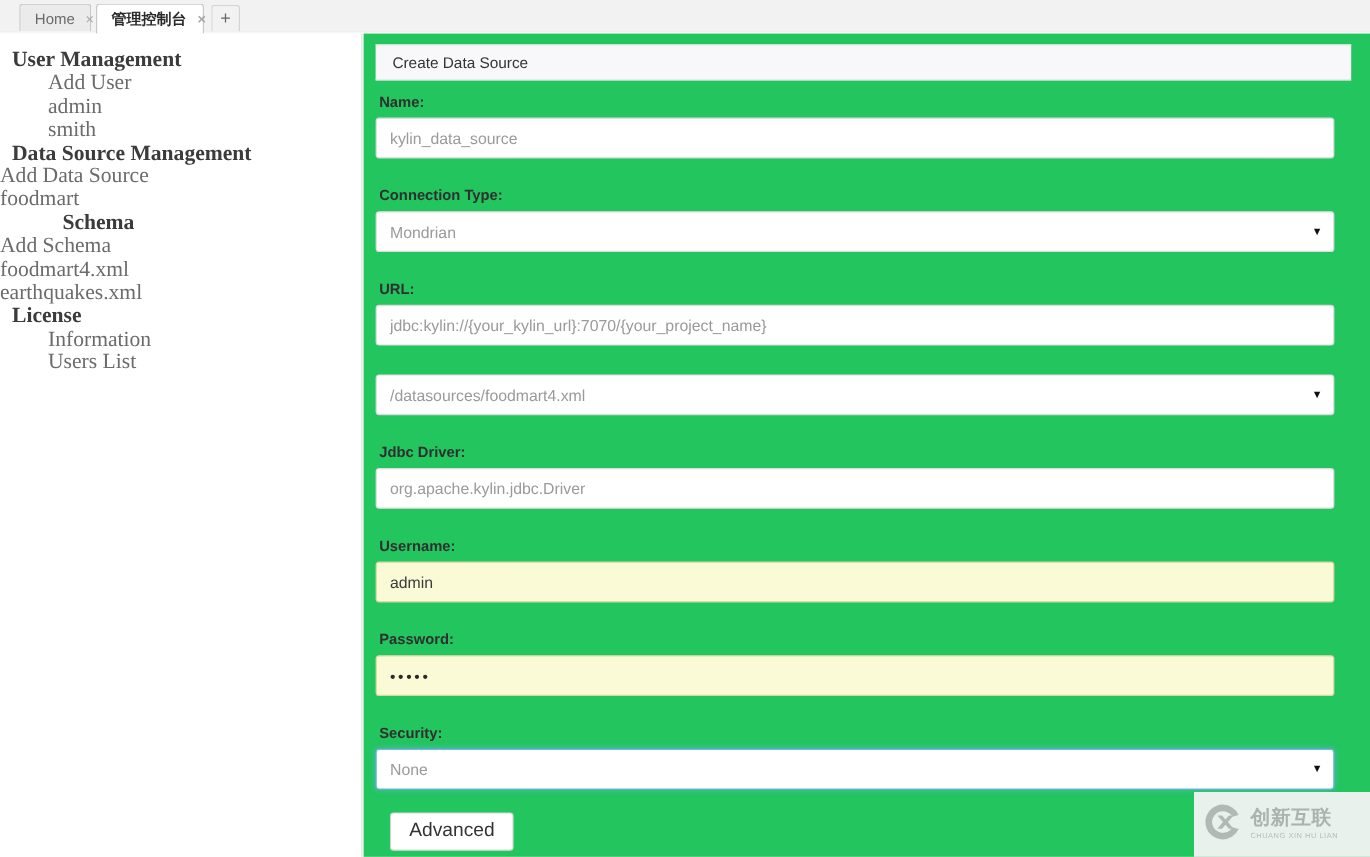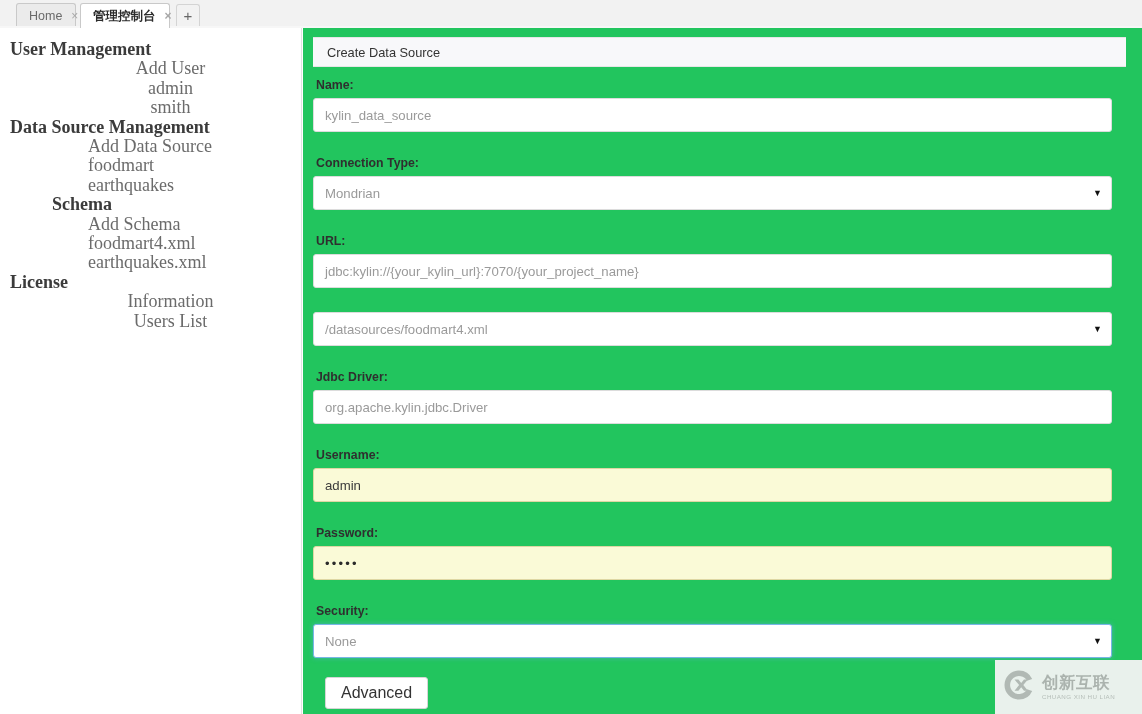--- a/index.html
+++ b/index.html
@@ -79,23 +79,23 @@
     color: #6b6b6b;
     white-space: nowrap;
     text-decoration: none;
     font-family: Liberation Serif, serif;
   }
   .nav-item.heading {
     color: #3b3b3b;
     font-weight: bold;
   }
   .lvl0 { padding-left: 10px; }
-  .lvl1 { padding-left: 40px; text-align: center; }
+  .lvl1 { padding-left: 40px; }
   .lvl2 { padding-left: 52px; }
-  .lvl3 { padding-left: 88px; }
+  .lvl3 { }
 
   
   #content {
     position: absolute; left: 303px; top: 28px;
     width: 839px; height: 686px;
     background: #22c55e;
     overflow: hidden;
   }
   #panel {
     position: absolute; left: 10px; top: 9px;
@@ -220,21 +220,20 @@
 </div>
 
 <div id="sidebar">
   <a class="nav-item heading lvl0">User Management</a>
   <a class="nav-item lvl1">Add User</a>
   <a class="nav-item lvl1">admin</a>
   <a class="nav-item lvl1">smith</a>
   <a class="nav-item heading lvl0">Data Source Management</a>
   <a class="nav-item lvl3">Add Data Source</a>
   <a class="nav-item lvl3">foodmart</a>
-  <a class="nav-item lvl3">earthquakes</a>
   <a class="nav-item heading lvl2">Schema</a>
   <a class="nav-item lvl3">Add Schema</a>
   <a class="nav-item lvl3">foodmart4.xml</a>
   <a class="nav-item lvl3">earthquakes.xml</a>
   <a class="nav-item heading lvl0">License</a>
   <a class="nav-item lvl1">Information</a>
   <a class="nav-item lvl1">Users List</a>
 </div>
 
 <div id="content">

